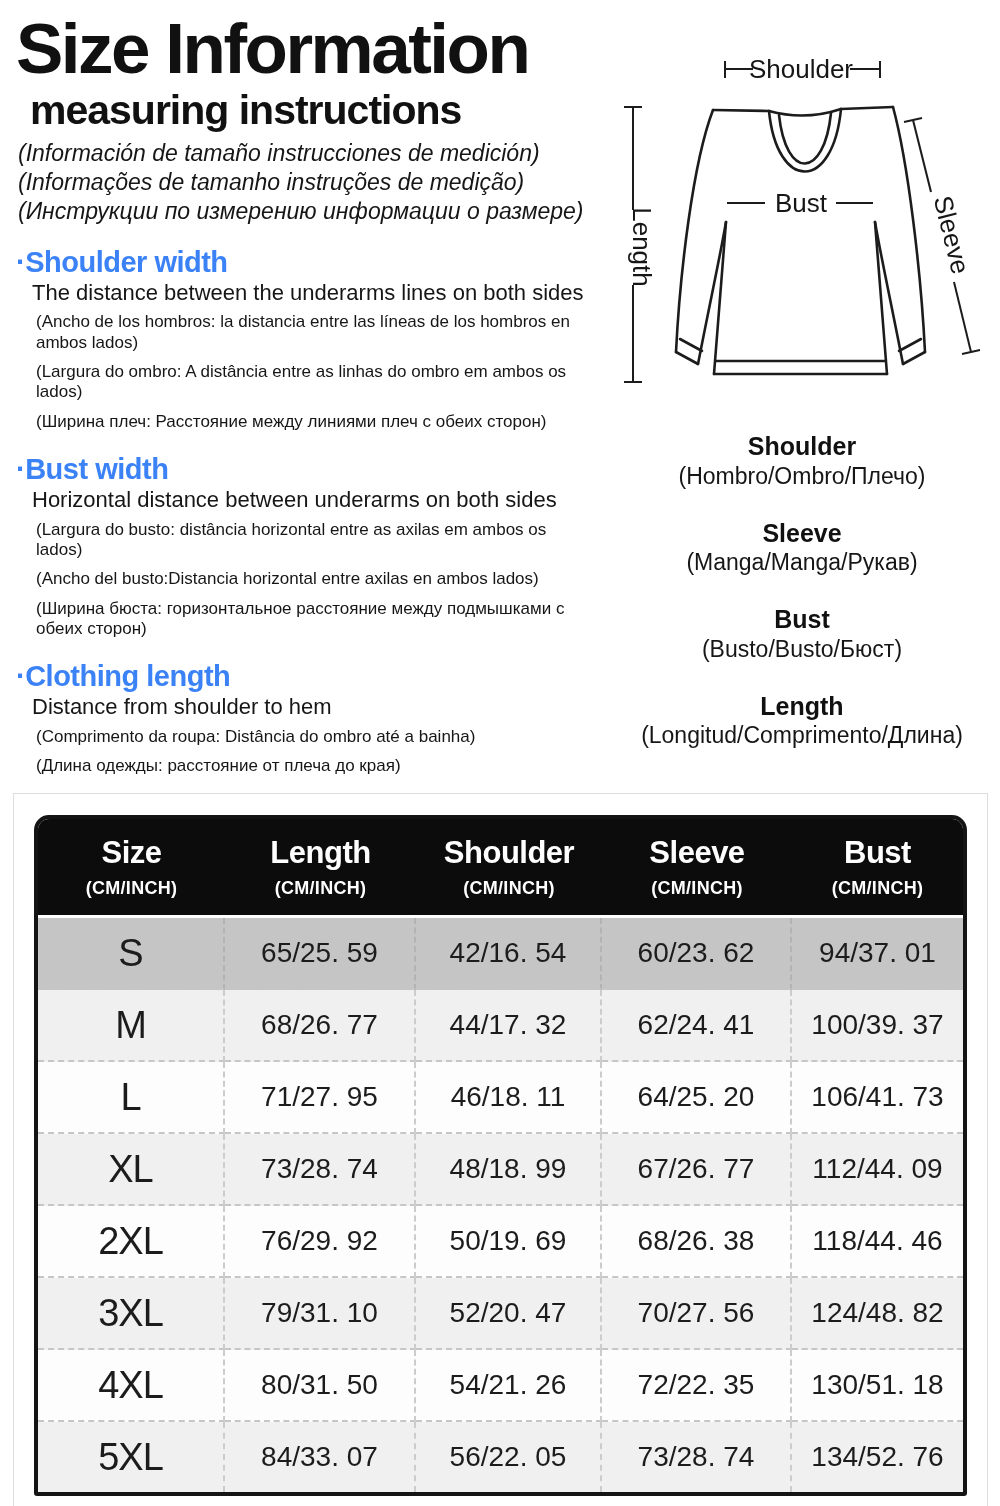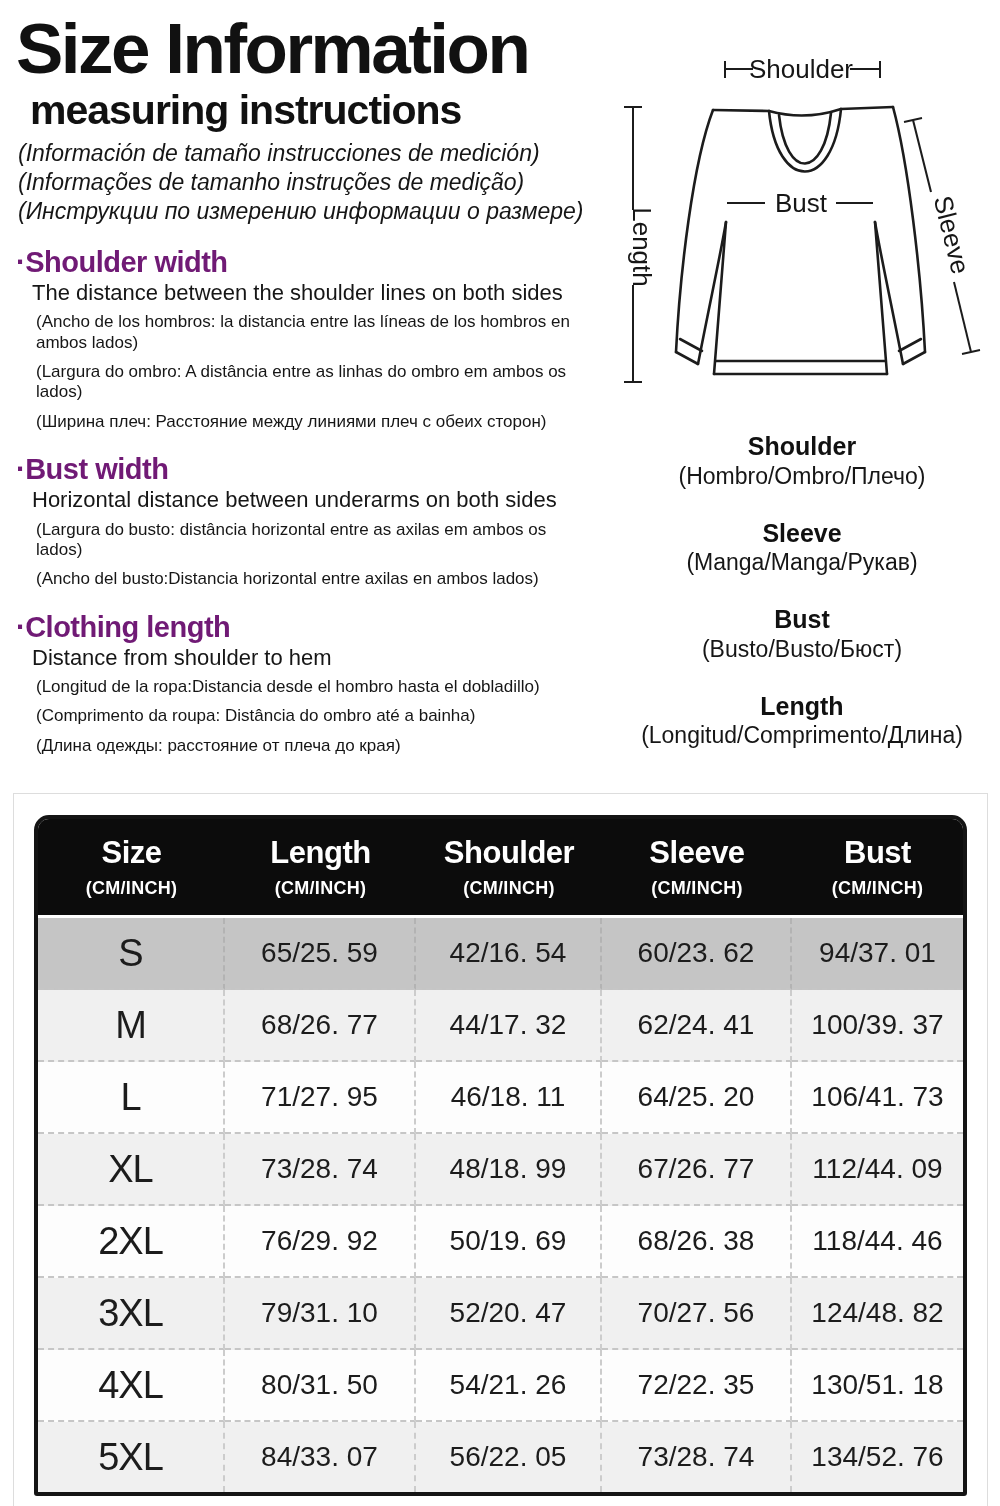--- a/index.html
+++ b/index.html
@@ -8,21 +8,21 @@
     background:#fff; color:#161616;
     font-family:"Liberation Sans", sans-serif;
     -webkit-font-smoothing:antialiased;
   }
   
   .intro { position:absolute; left:16px; top:12px; width:585px; }
   .intro h1 { margin:0; font-size:71px; font-weight:700; letter-spacing:-2.5px; line-height:1.04; color:#111; }
   .intro h2 { margin:1px 0 5px 14px; font-size:41px; font-weight:700; letter-spacing:-1px; color:#111; }
   .top-trans p { margin:0 0 1px 2px; font-size:23px; line-height:1.22;font-style:italic; }
   .section { margin-top:21px; }
-  .section h3 { margin:0; font-size:29px; font-weight:700; letter-spacing:-0.5px; color:#701a75; }
+  .section h3 { margin:0; font-size:29px; font-weight:700; letter-spacing:-0.5px; color:#3b82f6; }
   .section .desc { margin:1px 0 7px 16px; font-size:22px; line-height:1.15; }
   .section .note { margin:0 0 9px 20px; width:560px; font-size:17px; line-height:1.2; }
   
   .diagram { position:absolute; left:603px; top:22px; width:397px; height:408px; }
   .diagram svg { display:block; }
   .shirt-line { fill:none; stroke:#1c1c1c; stroke-width:2.6; stroke-linecap:round; stroke-linejoin:round; }
   .measure-line { fill:none; stroke:#1c1c1c; stroke-width:2; stroke-linecap:butt; }
   .diag-label { font-family:"Liberation Sans", sans-serif; font-size:26px; fill:#161616; }
   
   .measure-labels { position:absolute; left:608px; top:432px; width:388px; text-align:center; }
@@ -66,37 +66,37 @@
     <h1>Size Information</h1>
     <h2>measuring instructions</h2>
     <div class="top-trans">
       <p>(Información de tamaño instrucciones de medición)</p>
       <p>(Informações de tamanho instruções de medição)</p>
       <p>(Инструкции по измерению информации о размере)</p>
     </div>
 
     <div class="section">
       <h3>·Shoulder width</h3>
-      <div class="desc">The distance between the shoulder lines on both sides</div>
+      <div class="desc">The distance between the underarms lines on both sides</div>
       <div class="note">(Ancho de los hombros: la distancia entre las líneas de los hombros en ambos lados)</div>
       <div class="note">(Largura do ombro: A distância entre as linhas do ombro em ambos os lados)</div>
       <div class="note">(Ширина плеч: Расстояние между линиями плеч с обеих сторон)</div>
     </div>
 
     <div class="section">
       <h3>·Bust width</h3>
       <div class="desc">Horizontal distance between underarms on both sides</div>
       <div class="note">(Largura do busto: distância horizontal entre as axilas em ambos os lados)</div>
       <div class="note">(Ancho del busto:Distancia horizontal entre axilas en ambos lados)</div>
+      <div class="note">(Ширина бюста: горизонтальное расстояние между подмышками с обеих сторон)</div>
     </div>
 
     <div class="section">
       <h3>·Clothing length</h3>
       <div class="desc">Distance from shoulder to hem</div>
-      <div class="note">(Longitud de la ropa:Distancia desde el hombro hasta el dobladillo)</div>
       <div class="note">(Comprimento da roupa: Distância do ombro até a bainha)</div>
       <div class="note">(Длина одежды: расстояние от плеча до края)</div>
     </div>
   </div>
 
   <div class="diagram">
     <svg width="397" height="408" viewBox="0 0 397 408">
 
       <g>
         <line class="measure-line" x1="122" y1="39" x2="122" y2="56"></line>

